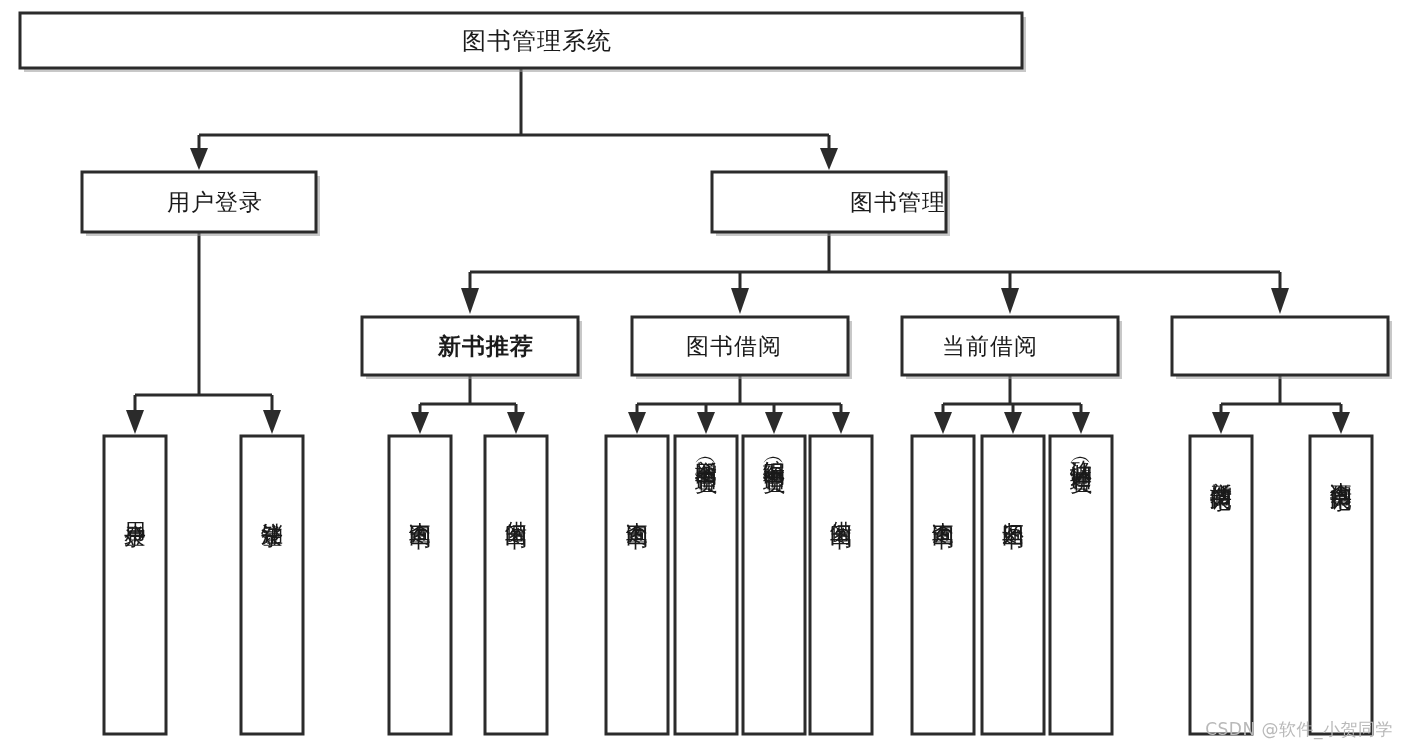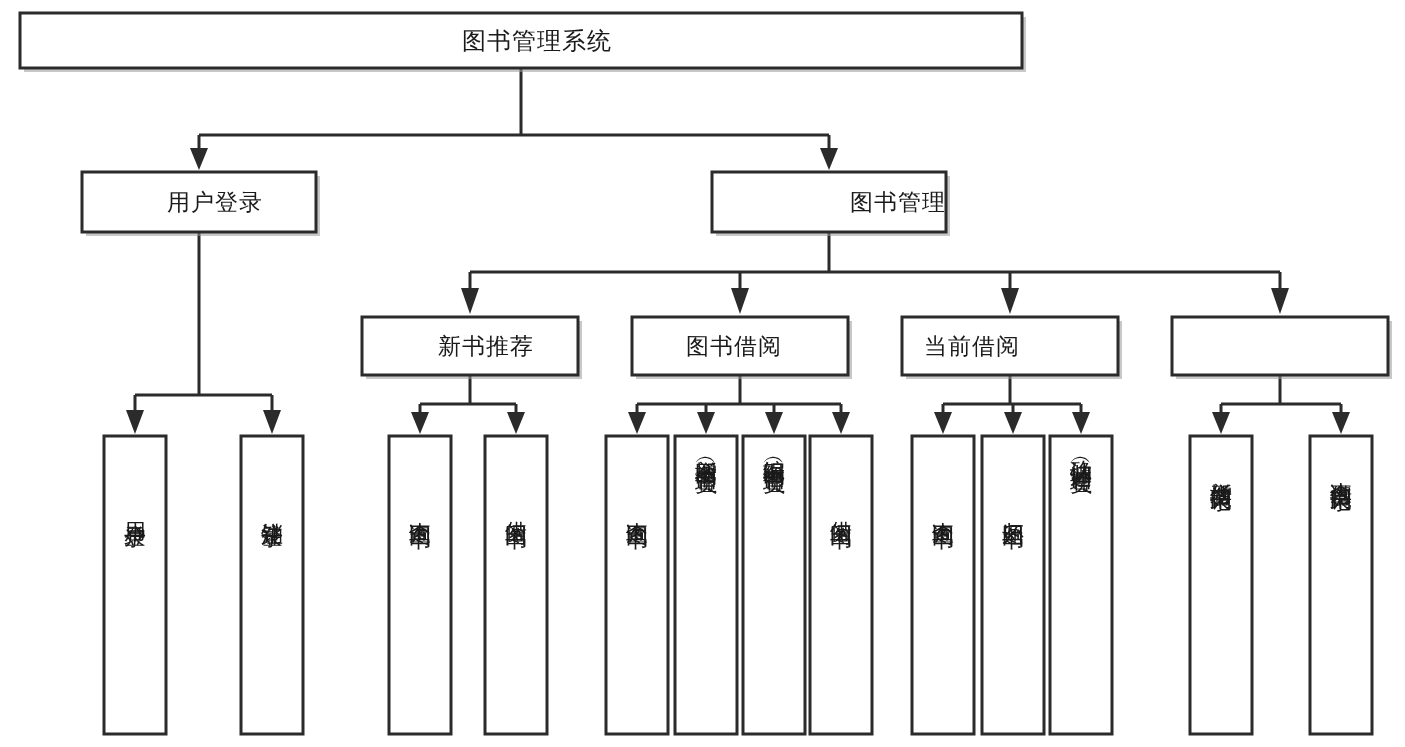--- a/index.html
+++ b/index.html
@@ -213,27 +213,27 @@
     <span class="hlabel-text root-label-text">图书管理系统</span>
   </div>
 
   <div class="hlabel-wrap" style="left:82px; top:172px; width:234px; height:60px;">
     <span class="hlabel-text">用户登录</span>
   </div>
   <div class="hlabel-wrap" style="left:712px; top:172px; width:234px; height:60px;justify-content:flex-end;">
     <span class="hlabel-text">图书管理</span>
   </div>
 
-  <div class="hlabel-wrap" style="left:362px; top:317px; width:216px; height:58px;">
+  <div class="hlabel-wrap" style="left:362px; top:317px; width:216px; height:58px;font-weight:bold;">
     <span class="hlabel-text">新书推荐</span>
   </div>
   <div class="hlabel-wrap" style="left:632px; top:317px; width:172px; height:58px;justify-content:center;">
     <span class="hlabel-text">图书借阅</span>
   </div>
-  <div class="hlabel-wrap" style="left:848px; top:317px; width:216px; height:58px;">
+  <div class="hlabel-wrap" style="left:866px; top:317px; width:216px; height:58px;">
     <span class="hlabel-text">当前借阅</span>
   </div>
 
   <div class="vlabel-wrap" style="left:104px; top:436px; width:62px; height:298px; padding-top:68px;">
     <span class="vlabel-text">用户登录</span>
   </div>
   <div class="vlabel-wrap" style="left:241px; top:436px; width:62px; height:298px; padding-top:68px;">
     <span class="vlabel-text">注销登录</span>
   </div>
   <div class="vlabel-wrap" style="left:389px; top:436px; width:62px; height:298px; padding-top:68px;">
@@ -263,13 +263,14 @@
   <div class="vlabel-wrap" style="left:1050px; top:436px; width:62px; height:298px; padding-top:6px;">
     <span class="vlabel-text">确认归还（管理员）</span>
   </div>
   <div class="vlabel-wrap" style="left:1190px; top:436px; width:62px; height:298px; padding-top:28px;">
     <span class="vlabel-text">新增借阅记录</span>
   </div>
   <div class="vlabel-wrap" style="left:1310px; top:436px; width:62px; height:298px; padding-top:28px;">
     <span class="vlabel-text">查询借阅记录</span>
   </div>
 
+  <div id="watermark">CSDN @软件_小贺同学</div>
 </div>
 
 </body></html>

